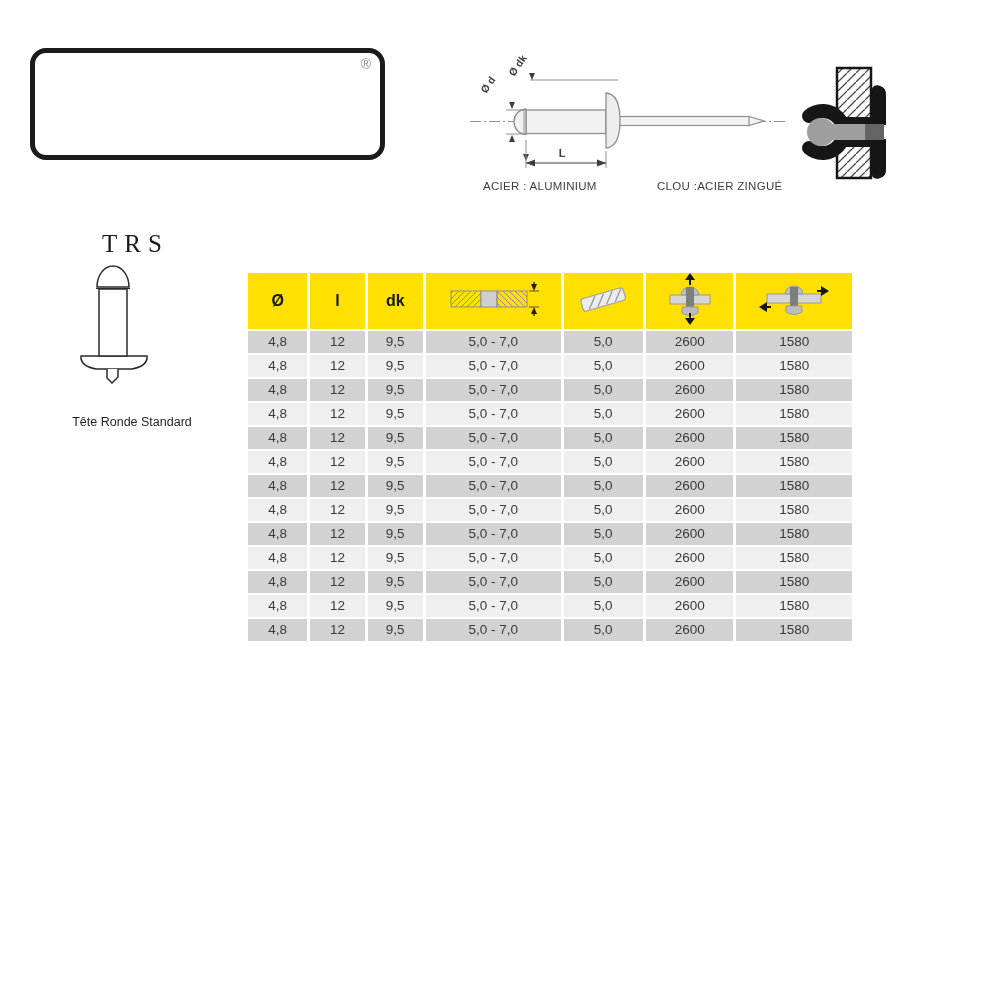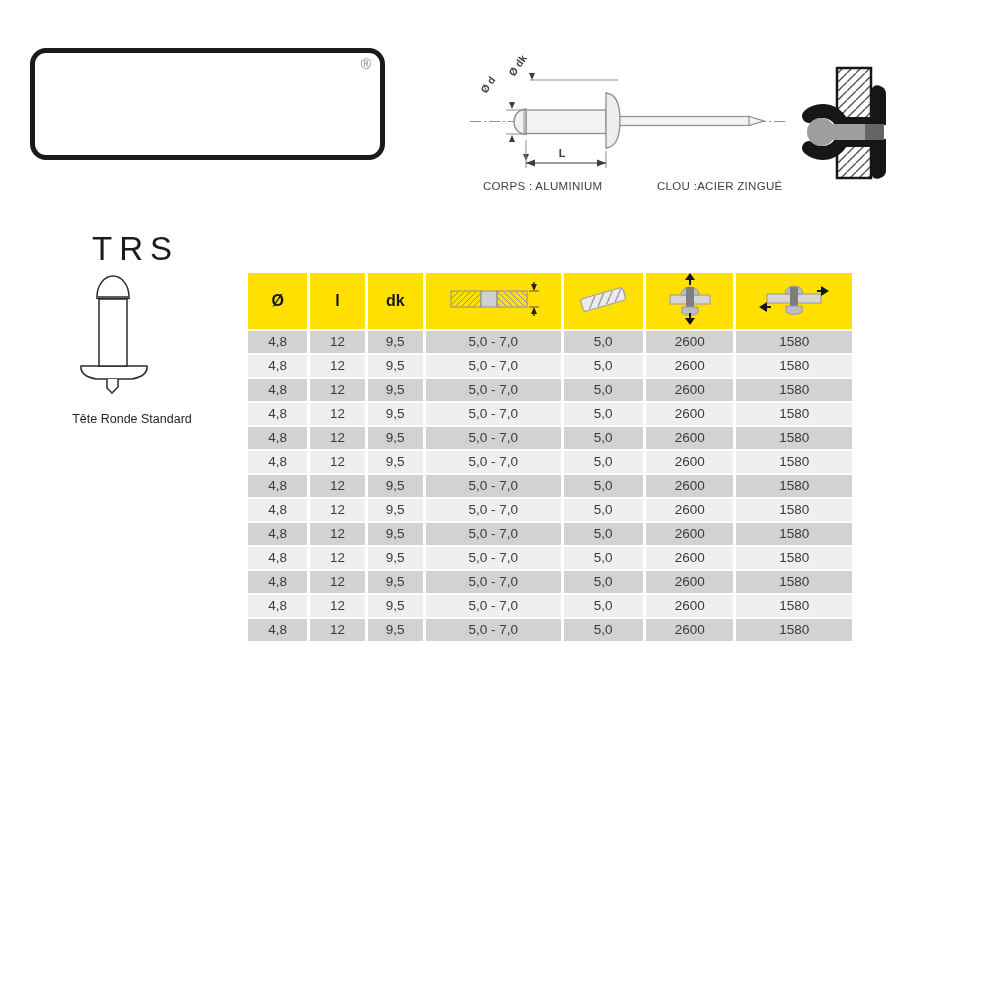--- a/index.html
+++ b/index.html
@@ -22,23 +22,23 @@
   .logo-reg{position:absolute;top:3px;right:9px;font-size:14px;color:#8a8a8a;font-weight:400;letter-spacing:0;}
   
   .tech-svg{position:absolute;left:468px;top:50px;}
   .mat-caption{position:absolute;top:180px;font-size:11.5px;color:#3d3d47;letter-spacing:.3px;white-space:nowrap;}
   .mat-caption.body{left:483px;}
   .mat-caption.nail{left:657px;}
   
   .install-svg{position:absolute;left:793px;top:28px;}
   
   .product-block{position:absolute;left:52px;top:230px;width:160px;text-align:center;}
-  .product-code{margin:0;font-size:33px;font-weight:400;letter-spacing:7px;padding-left:7px;color:#1a1a1a;}
+  .product-code{margin:0;font-size:25px;font-weight:400;letter-spacing:7px;padding-left:7px;color:#1a1a1a;font-family:Liberation Serif, serif;}
   .product-svg{margin-top:4px;}
-  .product-name{margin-top:14px;font-size:12.5px;color:#1f1f1f;}
+  .product-name{margin-top:27px;font-size:12.5px;color:#1f1f1f;}
   
   .spec-table{
     position:absolute;left:245px;top:271px;width:610px;
     border-collapse:collapse;table-layout:fixed;
   }
   .spec-table th,.spec-table td{
     border:2px solid #ffffff;border-left-width:3px;border-right-width:3px;
     text-align:center;vertical-align:middle;padding:0;
   }
   .row-head th{background:var(--header-yellow,#ffe000);height:56px;font-size:16px;font-weight:700;color:#161616;}
@@ -80,21 +80,21 @@
   <text x="18" y="44" transform="rotate(-55 18 44)" font-size="10.5" font-weight="700" fill="#3d3d3d">Ø d</text>
   <text x="46" y="27" transform="rotate(-55 46 27)" font-size="10.5" font-weight="700" fill="#3d3d3d">Ø dk</text>
 
   <line x1="58" y1="90" x2="58" y2="118" stroke="#8f8f8f" stroke-width="1"></line>
   <line x1="138" y1="101" x2="138" y2="118" stroke="#8f8f8f" stroke-width="1"></line>
   <line x1="58" y1="113" x2="138" y2="113" stroke="#3d3d3d" stroke-width="1.2"></line>
   <polygon points="58,113 67,109.5 67,116.5" fill="#3d3d3d"></polygon>
   <polygon points="138,113 129,109.5 129,116.5" fill="#3d3d3d"></polygon>
   <text x="94" y="107" font-size="11" font-weight="700" fill="#3d3d3d" text-anchor="middle">L</text>
 </svg>
-<span class="mat-caption body">CORPS : ALUMINIUM</span>
+<span class="mat-caption body">ACIER : ALUMINIUM</span>
 <span class="mat-caption nail">CLOU :ACIER ZINGUÉ</span>
 
 <svg class="install-svg" width="190" height="160" viewBox="0 0 190 160">
   <defs>
     <pattern id="wallHatch" width="9" height="9" patternUnits="userSpaceOnUse">
       <path d="M0,9 L9,0" stroke="#4c4c4c" stroke-width="1.3" fill="none"></path>
     </pattern>
   </defs>
 
   <rect x="44" y="40" width="34" height="110" fill="url(#wallHatch)" stroke="#161616" stroke-width="2.5"></rect>

